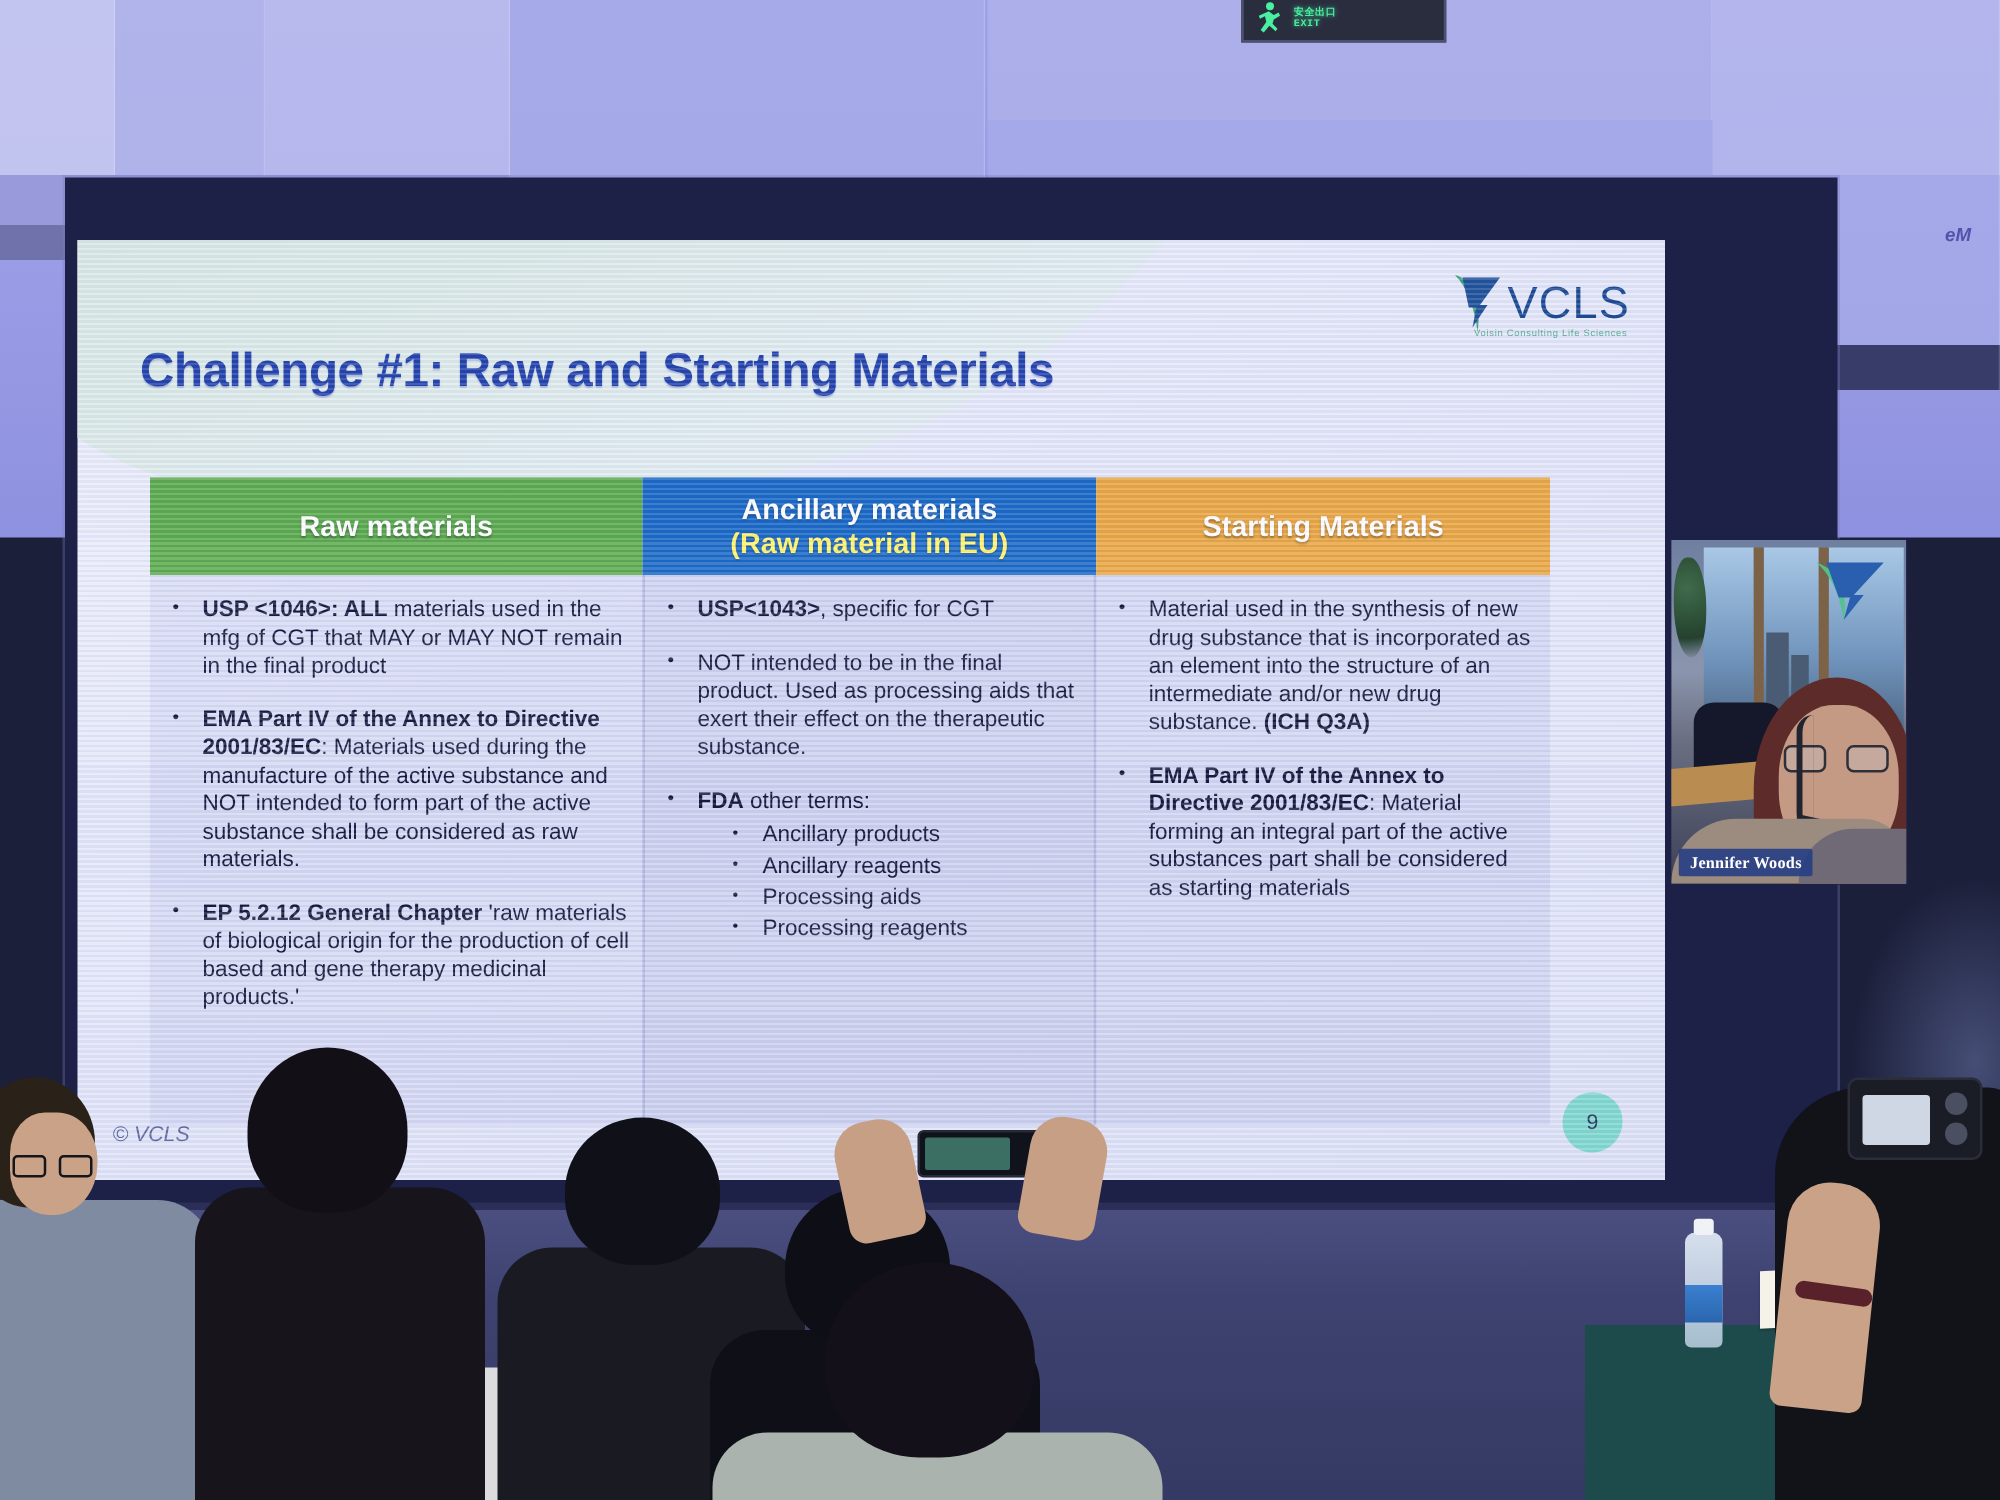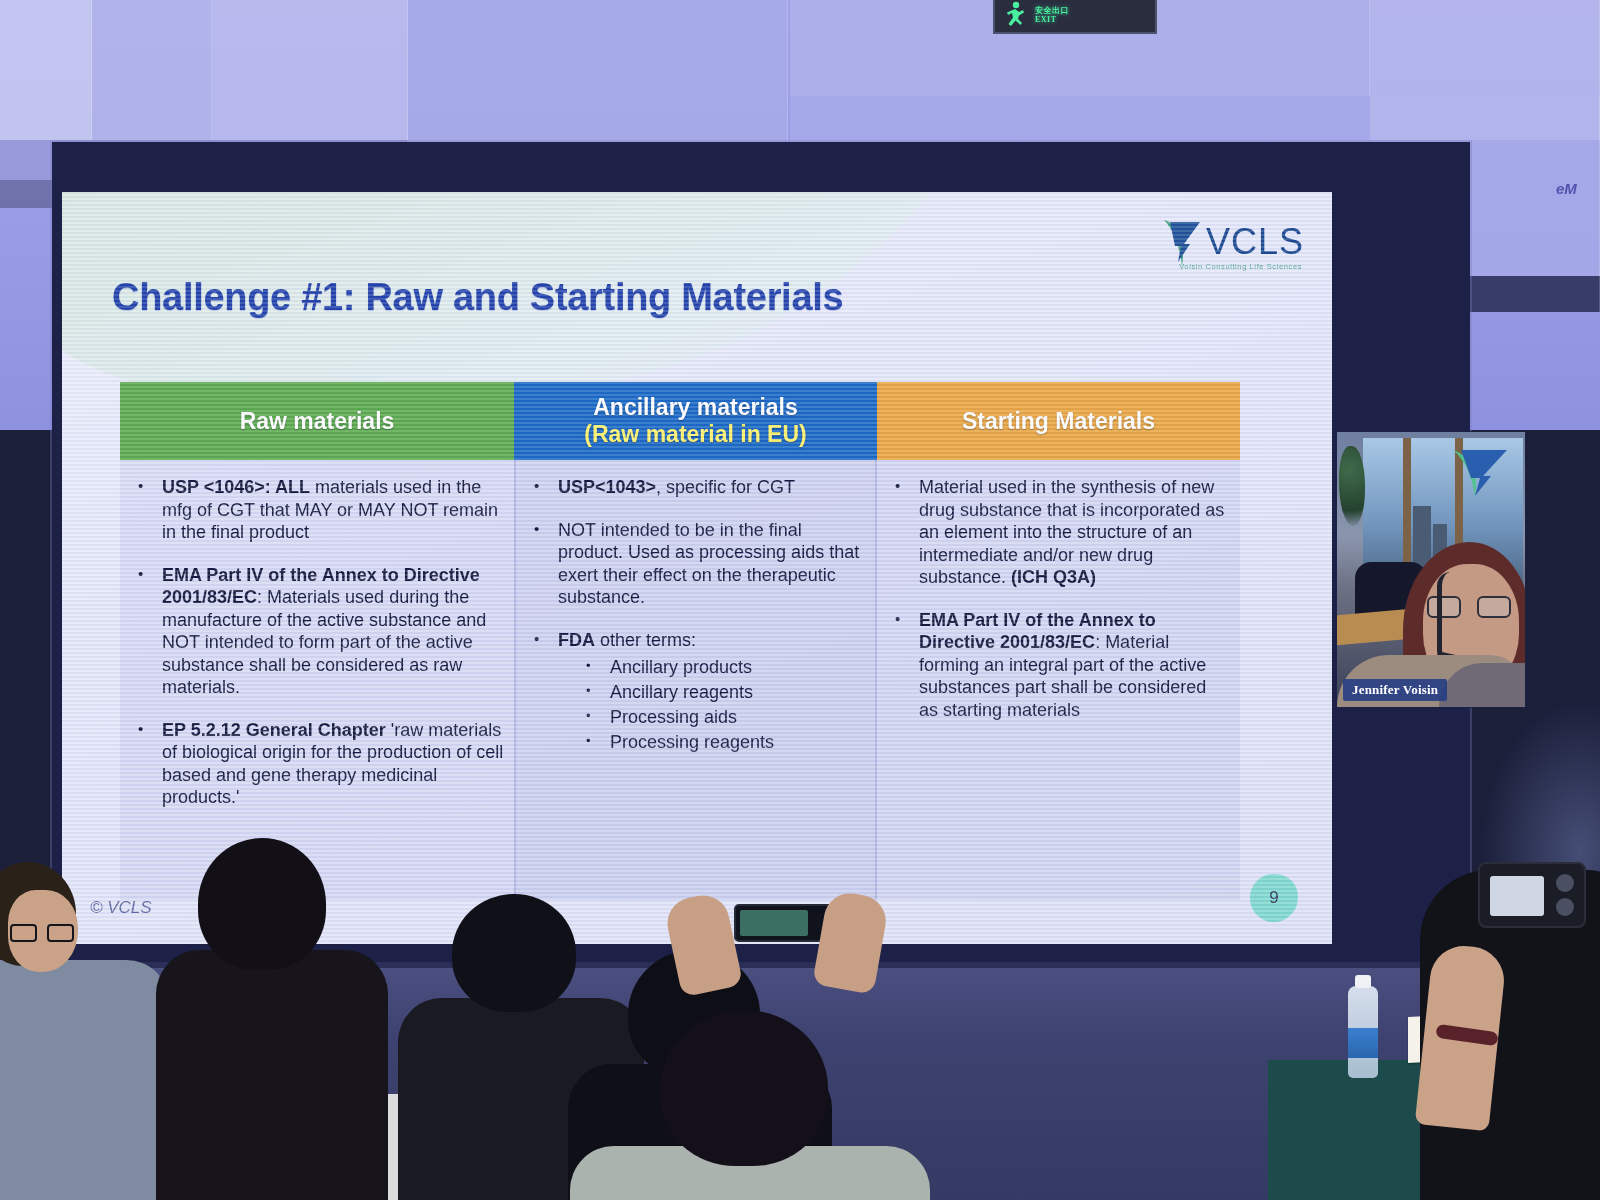--- a/index.html
+++ b/index.html
@@ -48,21 +48,21 @@
     background: #2a2d3e; border: 2px solid #4d5170;
     display: flex; align-items: center; gap: 6px; padding: 0 8px;
     overflow: hidden;
   }
   .exit-runner {
     width: 26px; height: 28px; position: relative; flex: 0 0 auto;
   }
   .exit-runner svg { display: block; }
   .exit-cn {
     color: #49f0a0; font-size: 8px; line-height: 9px; letter-spacing: .5px;
-    font-family: Liberation Serif, serif; font-weight: bold;
+    font-family: Liberation Mono, monospace; font-weight: bold;
     text-shadow: 0 0 4px rgba(73,240,160,0.8);
   }
 
   .right-edge-text {
     position: absolute; left: 1556px; top: 180px;
     color: #3b3f9c; font-size: 15px; font-style: italic; font-weight: bold;
     opacity: .8;
   }
 
   
@@ -540,21 +540,21 @@
     <div class="vt-person-hair"></div>
     <div class="vt-person-face"></div>
     <div class="vt-glasses">
         <span class="l"></span>
         <span class="r"></span>
       </div>
     <div class="vt-headset-band"></div>
     <div class="vt-headset-mic"></div>
     <div class="vt-shoulder"></div>
     <div class="vt-shoulder2"></div>
-    <div class="vt-namebar">Jennifer Voisin</div>
+    <div class="vt-namebar">Jennifer Woods</div>
   </div>
 
   <div class="stage-glow"></div>
   <div class="stage-lip"></div>
   <div class="stage-floor"></div>
   <div class="backdrop-left"></div>
 
   <div class="head-table"></div>
   <div class="head-table2"></div>
   <div class="bottle b-right">

